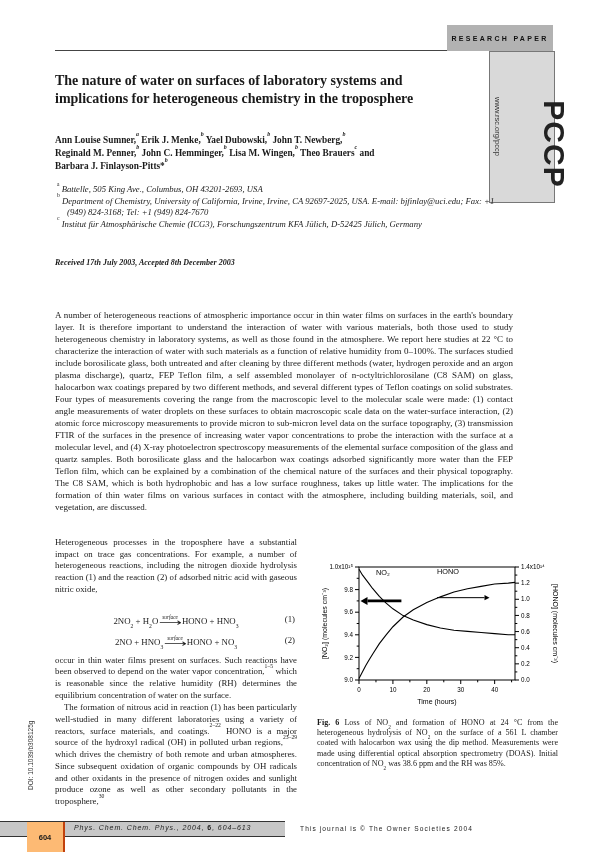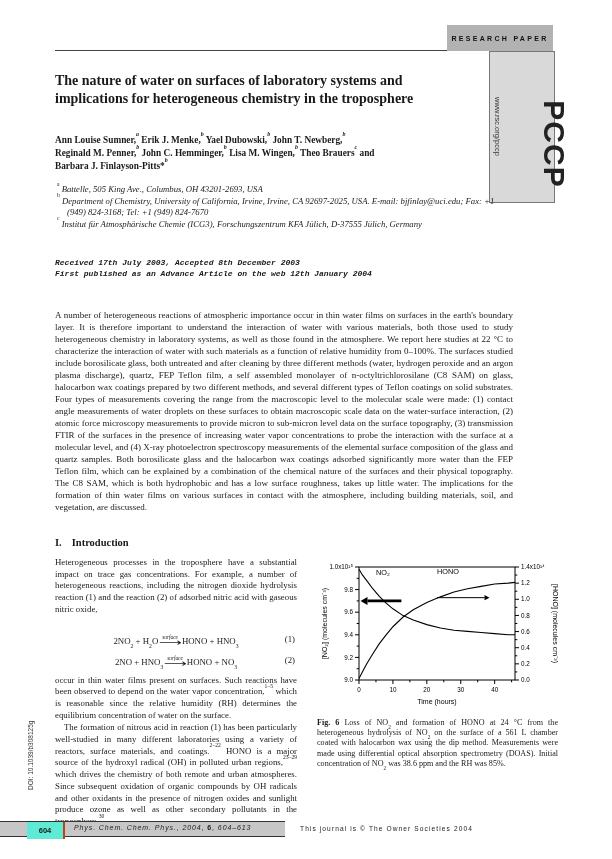--- a/index.html
+++ b/index.html
@@ -25,21 +25,21 @@
   .authors sup{font-style:italic;}
   sup{font-size:64%;position:relative;top:-0.45em;line-height:0;}
   sub{font-size:64%;position:relative;bottom:-0.25em;line-height:0;}
 
   .affils{position:absolute;left:57px;top:184px;width:440px;
           font-size:8.7px;font-style:normal;line-height:11.6px;}
   .affil{padding-left:10px;text-indent:-10px;}
   .affil i{font-style:italic;margin-top:12px;}
 
   .received{position:absolute;left:55px;top:258px;width:420px;
-            font-size:8px;font-weight:bold;font-style:italic;line-height:10.6px;font-family:Liberation Mono, monospace;}
+            font-size:8px;font-weight:bold;font-style:italic;line-height:10.6px;}
 
   .abstract{position:absolute;left:55px;top:300px;width:458px;
             font-size:9px;line-height:12px;text-align:justify;}
 
   .col-left{position:absolute;left:55px;top:537px;width:242px;}
   .col-right{position:absolute;left:317px;top:537px;width:241px;}
   .h-intro{font-size:10.5px;font-weight:bold;margin:0 0 9px 0;}
   .h-intro .num{margin-right:10px;}
   .bodypara{font-size:8.8px;line-height:11.7px;text-align:justify;margin:0;}
   .indent{text-indent:9px;}
@@ -60,21 +60,21 @@
   .axislabel{font:7px "Liberation Sans",sans-serif;}
   .caption{font-size:8.1px;line-height:10.2px;text-align:justify;margin-top:4px;}
 
   .doi{position:absolute;left:27px;top:790px;font:6.5px "Liberation Sans",sans-serif;color:#333;
        transform:rotate(-90deg);transform-origin:0 0;white-space:nowrap;}
 
   .footer{position:absolute;left:0;top:821px;width:612px;height:16px;
           font-family:"Liberation Sans",sans-serif;}
   .foot-strip{position:absolute;left:0;top:0;width:285px;height:16px;background:#c7c7c7;
               border-top:1px solid #333;border-bottom:1px solid #333;box-sizing:border-box;}
-  .pagenum{position:absolute;left:27px;top:1px;width:36px;height:17px;background:#5eead4;
+  .pagenum{position:absolute;left:27px;top:1px;width:36px;height:30px;background:#fdba74;
            font:bold 7.5px "Liberation Sans",sans-serif;display:flex;align-items:center;
            justify-content:center;border-right:2px solid #c2410c;}
   .citation{position:absolute;left:74px;top:3px;font-style:italic;font-size:7px;
             letter-spacing:0.9px;color:#222;white-space:nowrap;}
   .citation b{font-style:normal;}
   .rights{position:absolute;left:300px;top:4px;font-size:6.6px;letter-spacing:1.1px;color:#222;
           white-space:nowrap;}
 </style>
 </head>
 <body>
@@ -93,34 +93,30 @@
 
 <div class="authors">
   <div>Ann Louise Sumner,<sup>a</sup> Erik J. Menke,<sup>b</sup> Yael Dubowski,<sup>b</sup> John T. Newberg,<sup>b</sup></div>
   <div>Reginald M. Penner,<sup>b</sup> John C. Hemminger,<sup>b</sup> Lisa M. Wingen,<sup>b</sup> Theo Brauers<sup>c</sup> and</div>
   <div>Barbara J. Finlayson-Pitts*<sup>b</sup></div>
 </div>
 
 <div class="affils">
   <div class="affil"><sup>a</sup> <i>Battelle, 505 King Ave., Columbus, OH 43201-2693, USA</i></div>
   <div class="affil"><sup>b</sup> <i>Department of Chemistry, University of California, Irvine, Irvine, CA 92697-2025, USA. E-mail: bjfinlay@uci.edu; Fax: +1 (949) 824-3168; Tel: +1 (949) 824-7670</i></div>
-  <div class="affil"><sup>c</sup> <i>Institut für Atmosphärische Chemie (ICG3), Forschungszentrum KFA Jülich, D-37555 Jülich, Germany</i></div>
+  <div class="affil"><sup>c</sup> <i>Institut für Atmosphärische Chemie (ICG3), Forschungszentrum KFA Jülich, D-52425 Jülich, Germany</i></div>
 </div>
 
 <div class="received">
   <div>Received 17th July 2003, Accepted 8th December 2003</div>
-  <div>First published as an Advance Article on the web 12th January 2004</div>
 </div>
 
 <p class="abstract">A number of heterogeneous reactions of atmospheric importance occur in thin water films on surfaces in the earth's boundary layer. It is therefore important to understand the interaction of water with various materials, both those used to study heterogeneous chemistry in laboratory systems, as well as those found in the atmosphere. We report here studies at 22 °C to characterize the interaction of water with such materials as a function of relative humidity from 0–100%. The surfaces studied include borosilicate glass, both untreated and after cleaning by three different methods (water, hydrogen peroxide and an argon plasma discharge), quartz, FEP Teflon film, a self assembled monolayer of n-octyltrichlorosilane (C8 SAM) on glass, halocarbon wax coatings prepared by two different methods, and several different types of Teflon coatings on solid substrates. Four types of measurements covering the range from the macroscopic level to the molecular scale were made: (1) contact angle measurements of water droplets on these surfaces to obtain macroscopic scale data on the water-surface interaction, (2) atomic force microscopy measurements to provide micron to sub-micron level data on the surface topography, (3) transmission FTIR of the surfaces in the presence of increasing water vapor concentrations to probe the interaction with the surface at a molecular level, and (4) X-ray photoelectron spectroscopy measurements of the elemental surface composition of the glass and quartz samples. Both borosilicate glass and the halocarbon wax coatings adsorbed significantly more water than the FEP Teflon film, which can be explained by a combination of the chemical nature of the surfaces and their physical topography. The C8 SAM, which is both hydrophobic and has a low surface roughness, takes up little water. The implications for the formation of thin water films on various surfaces in contact with the atmosphere, including building materials, soil, and vegetation, are discussed.</p>
 
 <div class="col-left">
-  <h2 class="h-intro">
-    <span class="num">I.</span><span>Introduction</span>
-  </h2>
   <p class="bodypara">Heterogeneous processes in the troposphere have a substantial impact on trace gas concentrations. For example, a number of heterogeneous reactions, including the nitrogen dioxide hydrolysis reaction (1) and the reaction (2) of adsorbed nitric acid with gaseous nitric oxide,</p>
 
   <div class="rxns">
     <div class="rxn-row">
       <span>2NO<sub>2</sub> + H<sub>2</sub>O</span>
       <span class="arrow-wrap">
         <span class="arrow-label">surface</span>
         <span class="arrow-glyph">⟶</span>
       </span>
       <span>HONO + HNO<sub>3</sub></span>

